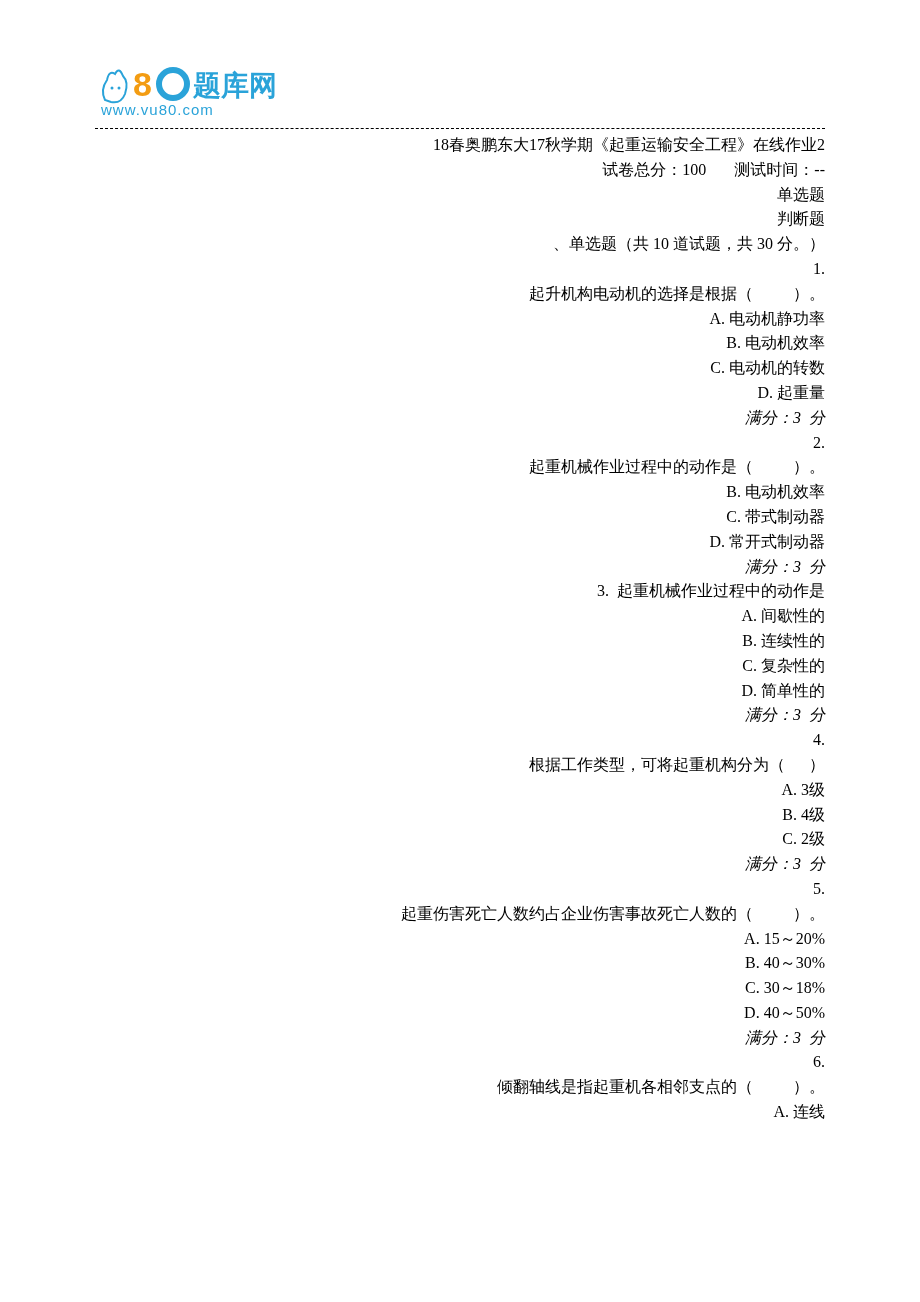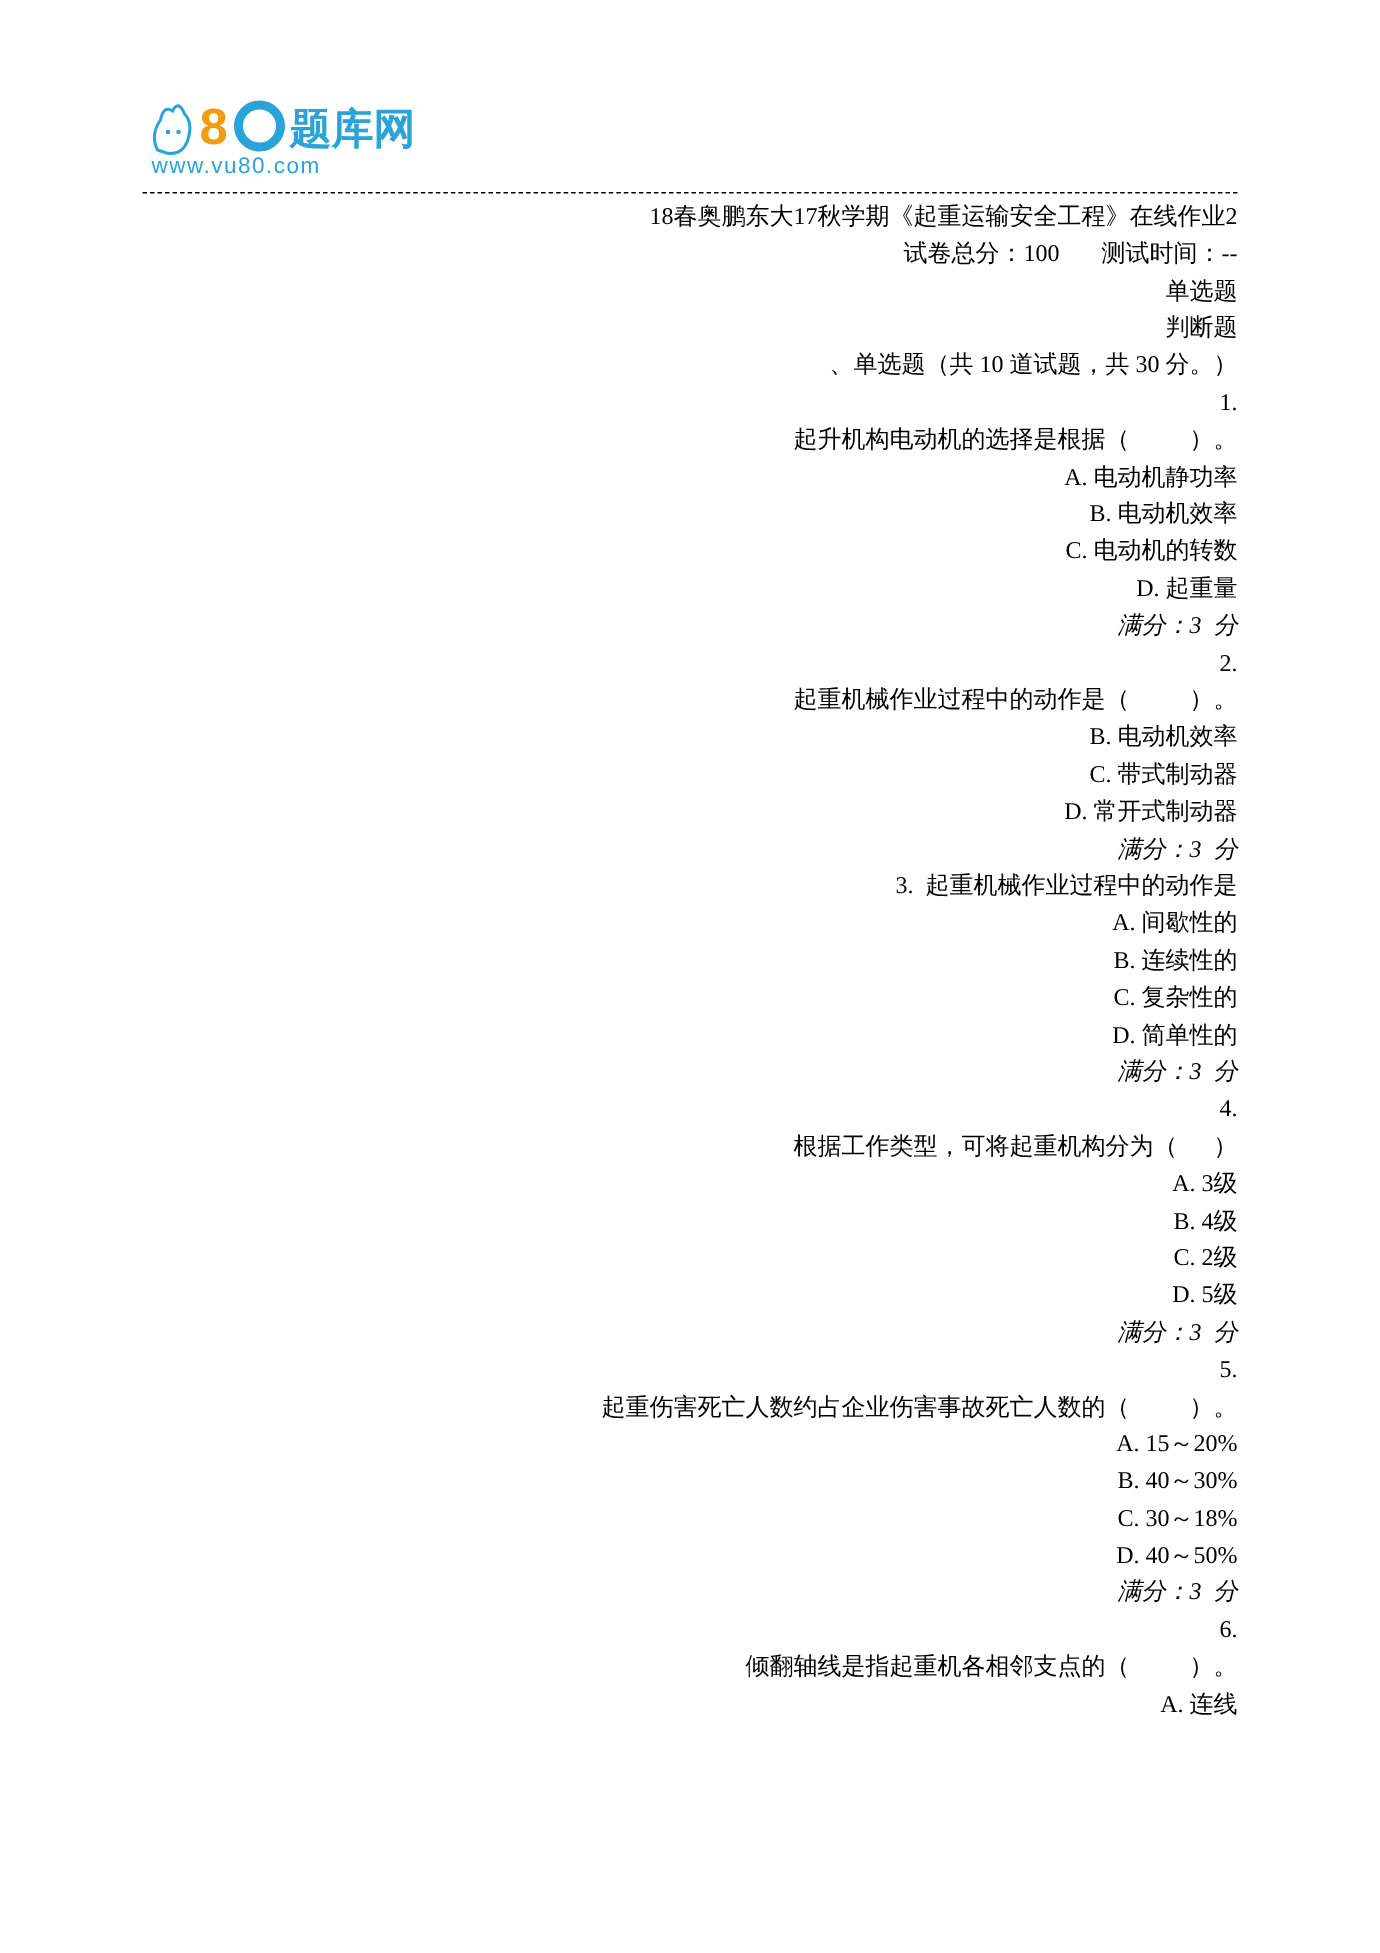--- a/index.html
+++ b/index.html
@@ -90,21 +90,20 @@
     <div class="line">B. 连续性的</div>
     <div class="line">C. 复杂性的</div>
     <div class="line">D. 简单性的</div>
     <div class="line indent">满分：3  分</div>
 
     <div class="line">4.</div>
     <div class="line">根据工作类型，可将起重机构分为（      ）</div>
     <div class="line">A. 3级</div>
     <div class="line">B. 4级</div>
     <div class="line">C. 2级</div>
-    <div class="line">D. 5级</div>
     <div class="line indent">满分：3  分</div>
 
     <div class="line">5.</div>
     <div class="line">起重伤害死亡人数约占企业伤害事故死亡人数的（          ）。</div>
     <div class="line">A. 15～20%</div>
     <div class="line">B. 40～30%</div>
     <div class="line">C. 30～18%</div>
     <div class="line">D. 40～50%</div>
     <div class="line indent">满分：3  分</div>
 

